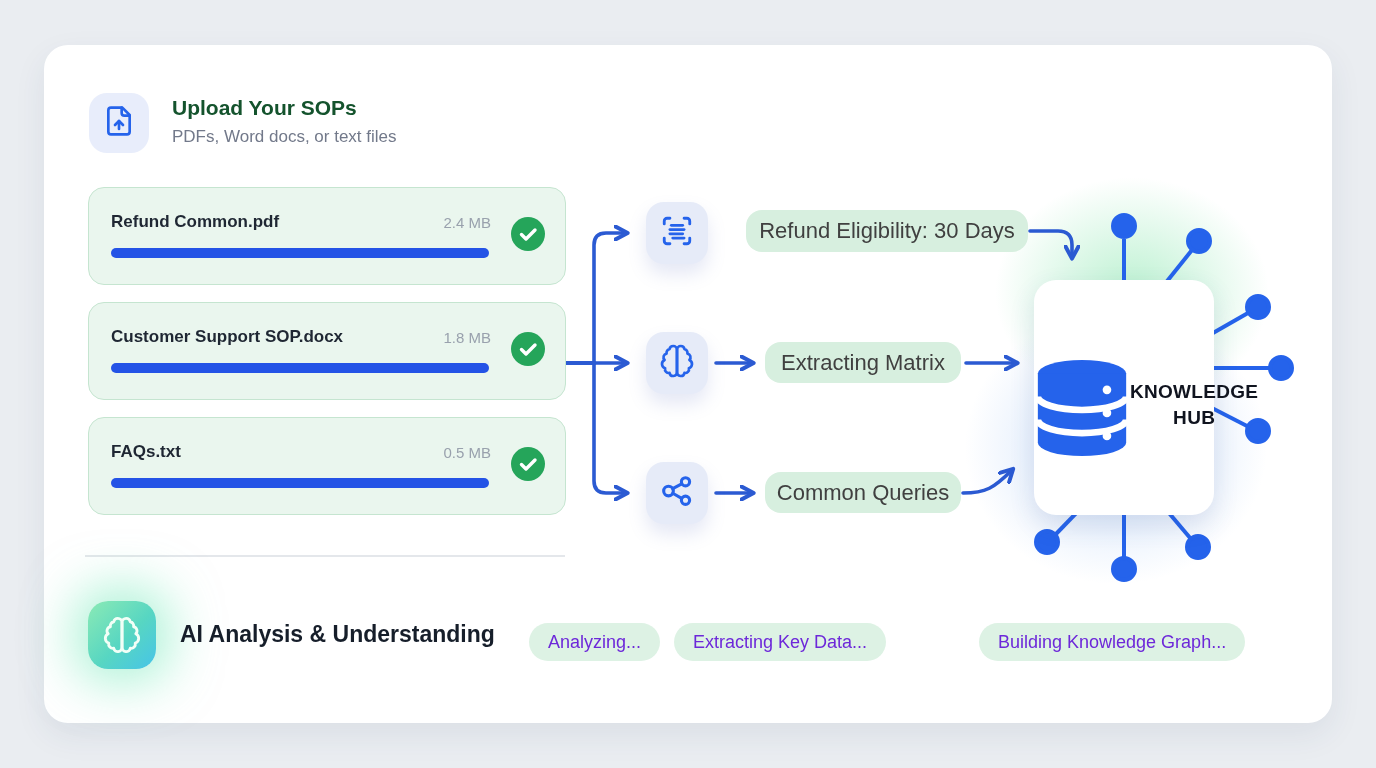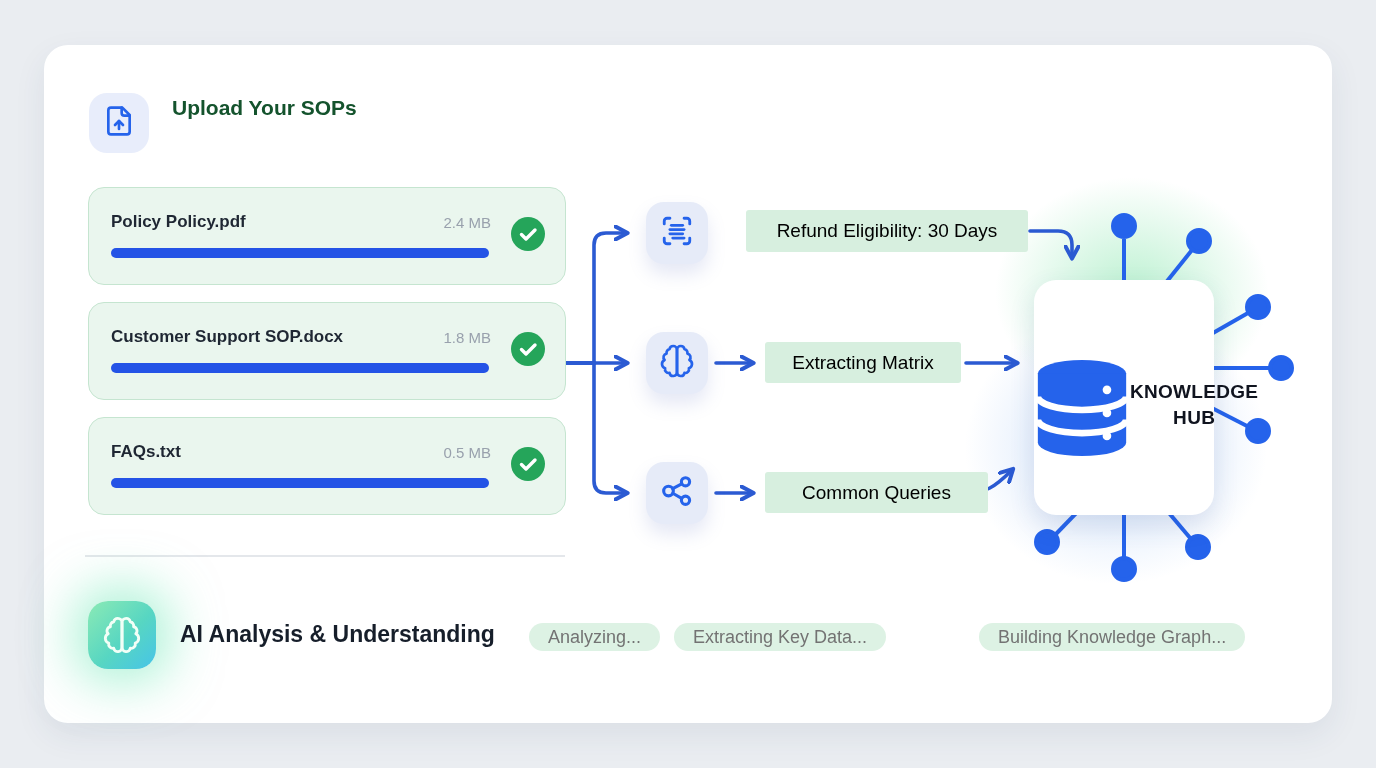--- a/index.html
+++ b/index.html
@@ -33,43 +33,43 @@
 
   .divider { position:absolute; left:41px; top:510px; width:480px; height:2px; background:#e4e7eb; z-index:2; }
 
   
   .tile { position:absolute; left:602px; width:62px; height:62px; border-radius:18px; background:#e6ebf8;
           display:flex; align-items:center; justify-content:center; z-index:2;
           box-shadow:0 10px 18px rgba(110,130,200,.18); }
   .tile-1 { top:157px; } .tile-2 { top:287px; } .tile-3 { top:417px; }
 
   
-  .pill { position:absolute; height:42px; border-radius:3px; background:#d7efdf;
+  .pill { position:absolute; height:42px; border-radius:16px; background:#d7efdf;
           display:flex; align-items:center; justify-content:center;
-          font-size:19px; color:#000000; z-index:2; }
+          font-size:22px; color:#404040; z-index:2; }
   .pill-1 { left:702px; top:165px; width:282px; }
   .pill-2 { left:721px; top:297px; width:196px; height:41px; }
-  .pill-3 { left:721px; top:427px; width:223px; height:41px; }
+  .pill-3 { left:721px; top:427px; width:196px; height:41px; }
 
   
   .hub-card { position:absolute; left:990px; top:235px; width:180px; height:235px; background:#fff;
               border-radius:22px; z-index:2; box-shadow:0 10px 26px rgba(50,80,140,.14);
               display:flex; align-items:center; }
   .hub-db { margin-top:28px; }
   .hub-label { margin-top:14px; width:150px; text-align:center; font-size:19px; font-weight:700;
                color:#10141f; line-height:1.35; letter-spacing:.3px; }
 
   
   .ai-icon { position:absolute; left:44px; top:556px; width:68px; height:68px; border-radius:20px;
              background:linear-gradient(135deg,#8beab5 0%,#57d6c2 55%,#46c4e8 100%);
              box-shadow:0 0 50px 14px rgba(110,231,183,.55);
              display:flex; align-items:center; justify-content:center; z-index:2; }
   .ai-title { position:absolute; left:136px; top:576px; font-size:23px; font-weight:700; color:#161e2a; z-index:2; }
-  .badge { position:absolute; top:578px; height:28px; border-radius:19px; background:#ddf2e4;
-           display:flex; align-items:center; padding:0 19px; font-size:18px; color:#737373; z-index:2; }
+  .badge { position:absolute; top:578px; height:38px; border-radius:19px; background:#ddf2e4;
+           display:flex; align-items:center; padding:0 19px; font-size:18px; color:#6d28d9; z-index:2; }
   .bdg-1 { left:485px; } .bdg-2 { left:630px; } .bdg-3 { left:935px; }
 
   svg.connectors { position:absolute; left:0; top:0; z-index:1; pointer-events:none; }
 </style>
 </head>
 <body>
 
 <div class="canvas">
 
   <div class="hub-glow"></div>
@@ -114,23 +114,24 @@
     <span>
       <svg width="32" height="32" viewBox="0 0 24 24" fill="none" stroke="#2563eb" stroke-width="2" stroke-linecap="round" stroke-linejoin="round">
         <path d="M14.5 2H6a2 2 0 0 0-2 2v16a2 2 0 0 0 2 2h12a2 2 0 0 0 2-2V7.5L14.5 2Z"></path>
         <path d="M14 2v4a2 2 0 0 0 2 2h4"></path>
         <path d="M12 18v-6"></path>
           <path d="M9 15l3-3 3 3"></path>
       </svg>
     </span>
   </div>
   <div class="hdr-title">Upload Your SOPs</div>
+  <div class="hdr-sub">PDFs, Word docs, or text files</div>
 
   <div class="file-card fc-1">
-    <div class="file-name">Policy Policy.pdf</div>
+    <div class="file-name">Refund Common.pdf</div>
     <div class="file-size">2.4 MB</div>
     <div class="file-bar"></div>
     <span class="file-check">
       <svg width="34" height="34" viewBox="0 0 34 34">
           <circle cx="17" cy="17" r="17" fill="#25a55a"></circle>
         <polyline points="10.5,17.5 15,22 24,13" fill="none" stroke="#fff" stroke-width="3.4" stroke-linecap="round" stroke-linejoin="round"></polyline>
         </svg>
     </span>
   </div>
   <div class="file-card fc-2">

